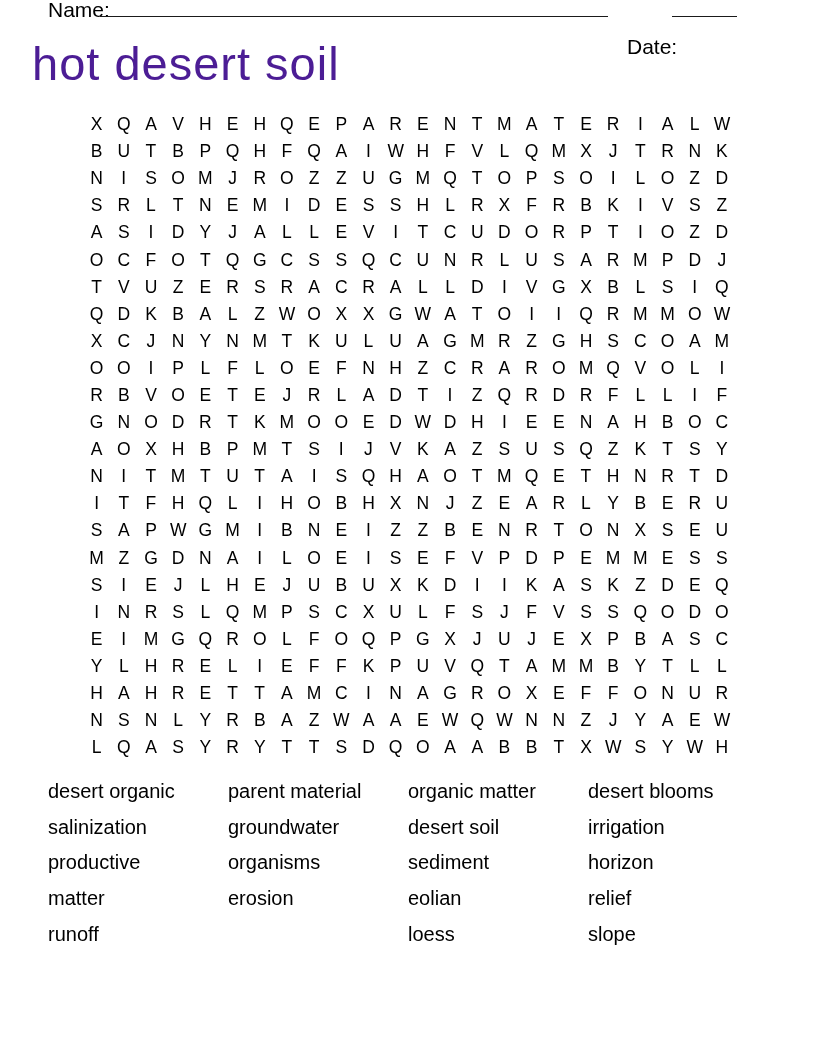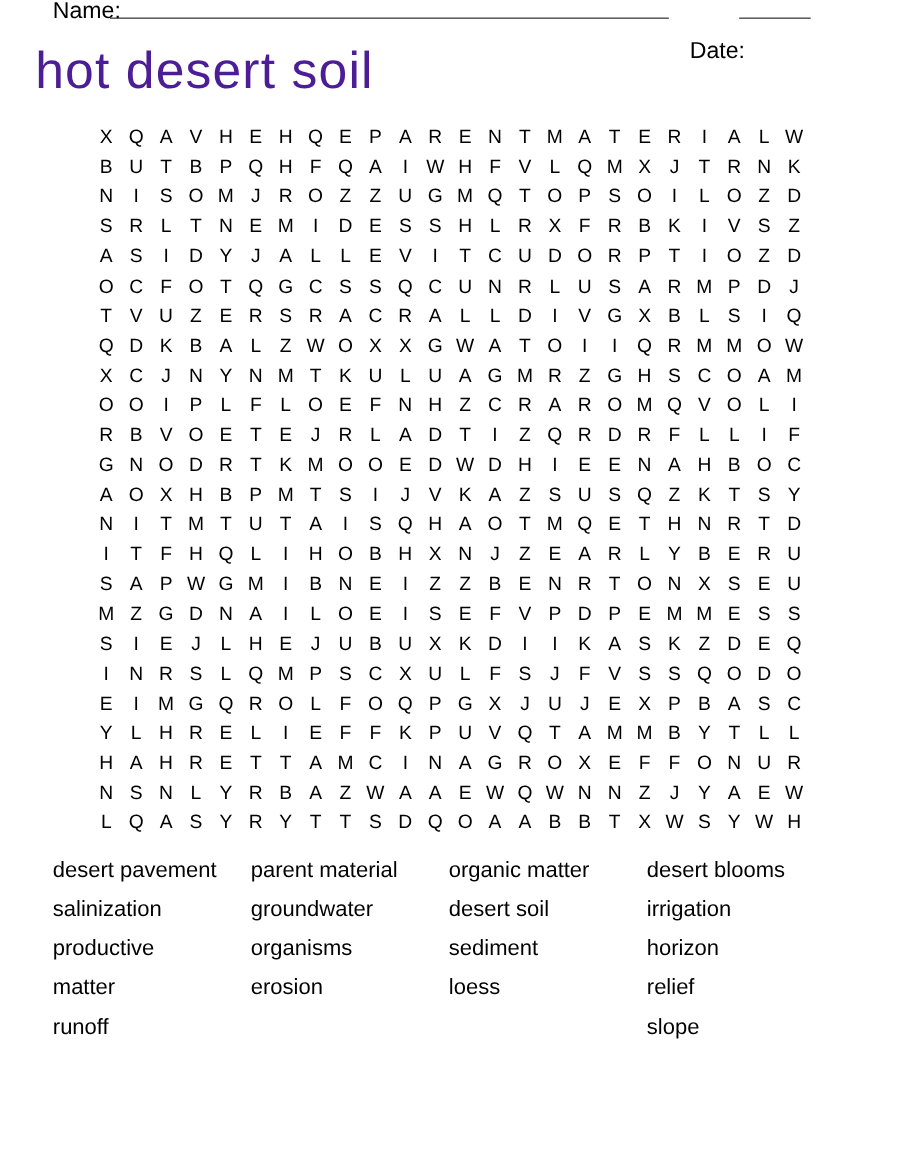--- a/index.html
+++ b/index.html
@@ -652,36 +652,37 @@
       <div class="cell">X</div>
       <div class="cell">W</div>
       <div class="cell">S</div>
       <div class="cell">Y</div>
       <div class="cell">W</div>
       <div class="cell">H</div>
     </div>
 
   <div class="word-bank">
       <div class="wb-col">
-        <div class="wb-word">desert pavement</div>
+        <div class="wb-word">desert organic</div>
         <div class="wb-word">salinization</div>
         <div class="wb-word">productive</div>
         <div class="wb-word">matter</div>
         <div class="wb-word">runoff</div>
       </div>
       <div class="wb-col">
         <div class="wb-word">parent material</div>
         <div class="wb-word">groundwater</div>
         <div class="wb-word">organisms</div>
         <div class="wb-word">erosion</div>
       </div>
       <div class="wb-col">
         <div class="wb-word">organic matter</div>
         <div class="wb-word">desert soil</div>
         <div class="wb-word">sediment</div>
+        <div class="wb-word">eolian</div>
         <div class="wb-word">loess</div>
       </div>
       <div class="wb-col">
         <div class="wb-word">desert blooms</div>
         <div class="wb-word">irrigation</div>
         <div class="wb-word">horizon</div>
         <div class="wb-word">relief</div>
         <div class="wb-word">slope</div>
       </div>
     </div>

